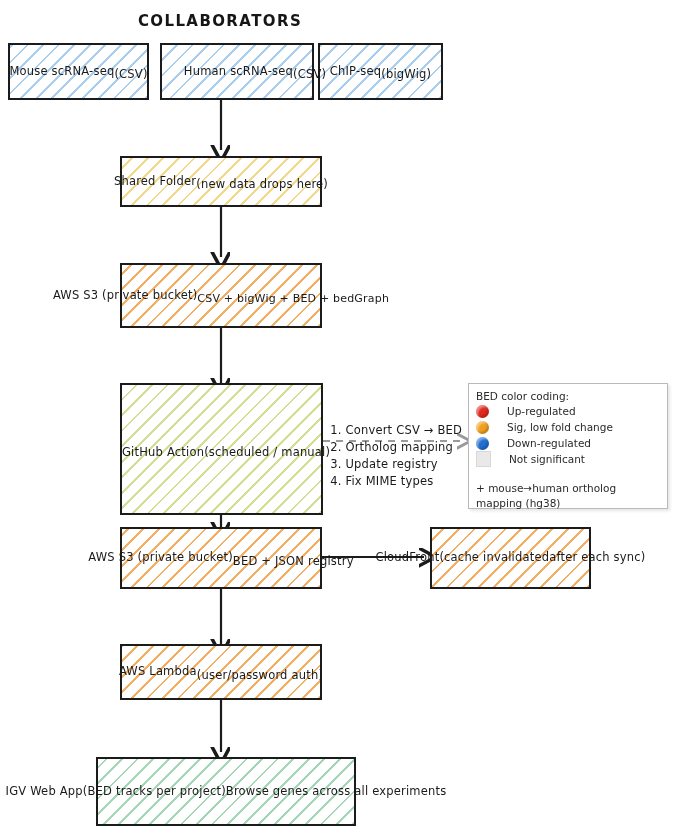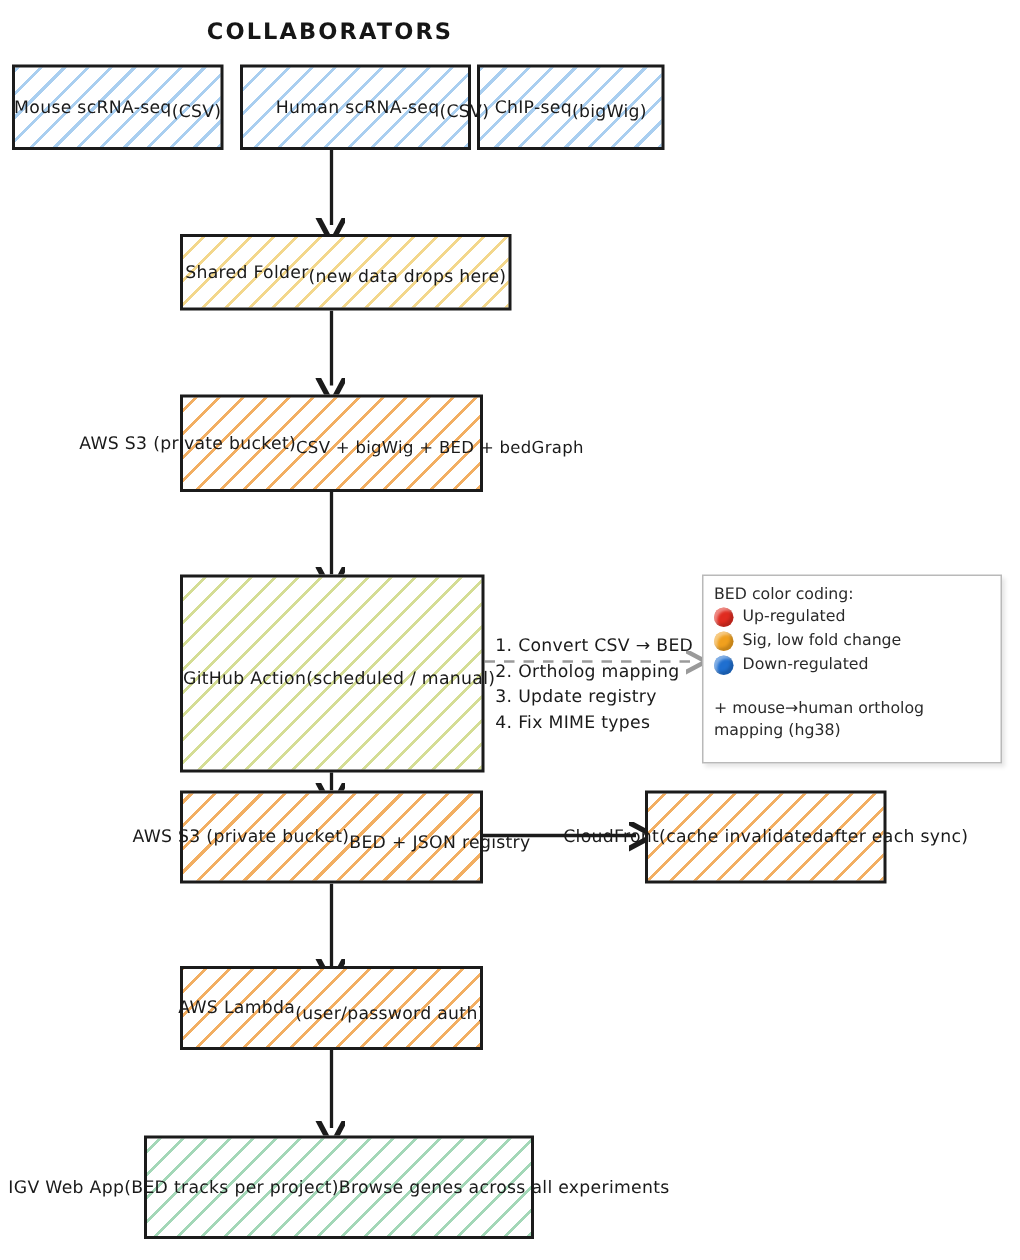--- a/index.html
+++ b/index.html
@@ -112,21 +112,21 @@
     border: 1px solid #b9b9b9;
     box-shadow: 2px 2px 3px rgba(0,0,0,0.10);
     font-size: 10.5px;
     color: #2a2a2a;
     padding: 6px 8px 6px 7px;
   }
   #legend-panel .lg-title { margin-bottom: 1px; }
   .lg-row {
     display: flex;
     align-items: center;
-    gap: 6px;
+    gap: 18px;
     height: 16px;
   }
   .lg-dot {
     width: 13px; height: 13px;
     border-radius: 50%;
     flex: 0 0 auto;
     box-shadow: inset -2px -2px 2px rgba(0,0,0,0.18),
                 inset 2px 2px 2px rgba(255,255,255,0.45);
   }
   .lg-sq {
@@ -188,21 +188,21 @@
 <div class="node hatch-blue" style="left:160px; top:43px; width:154px; height:57px;padding-left:36px;">
   <span class="ln">Human scRNA-seq</span>
   <span class="ln gap">(CSV)</span>
 </div>
 
 <div class="node hatch-blue" style="left:318px; top:43px; width:125px; height:57px;">
   <span class="ln">ChIP-seq</span>
   <span class="ln gap">(bigWig)</span>
 </div>
 
-<div class="node hatch-yellow" style="left:120px; top:156px; width:221px; height:51px;">
+<div class="node hatch-yellow" style="left:120px; top:156px; width:202px; height:51px;">
   <span class="ln">Shared Folder</span>
   <span class="ln gap">(new data drops here)</span>
 </div>
 
 <div class="node hatch-orange" style="left:120px; top:263px; width:202px; height:65px;">
   <span class="ln">AWS S3 (private bucket)</span>
   <span class="ln gap" style="font-size:11px;">CSV + bigWig + BED + bedGraph</span>
 </div>
 
 <div class="node hatch-green-y" style="left:120px; top:383px; width:203px; height:132px; justify-content:flex-start; padding-top:7px;">
@@ -224,20 +224,24 @@
     <span>Up-regulated</span>
   </div>
   <div class="lg-row">
     <span class="lg-dot" style="background:#f0a01e;"></span>
     <span>Sig, low fold change</span>
   </div>
   <div class="lg-row">
     <span class="lg-dot" style="background:#1f6fd0;"></span>
     <span>Down-regulated</span>
   </div>
+  <div class="lg-row">
+    <span class="lg-sq" style="background:#e9e9e9;"></span>
+    <span>Not significant</span>
+  </div>
 
   <div class="lg-note">+ mouse→human ortholog
 mapping (hg38)</div>
 </div>
 
 <div class="node hatch-orange" style="left:120px; top:527px; width:202px; height:62px;">
   <span class="ln">AWS S3 (private bucket)</span>
   <span class="ln gap">BED + JSON registry</span>
 </div>
 

